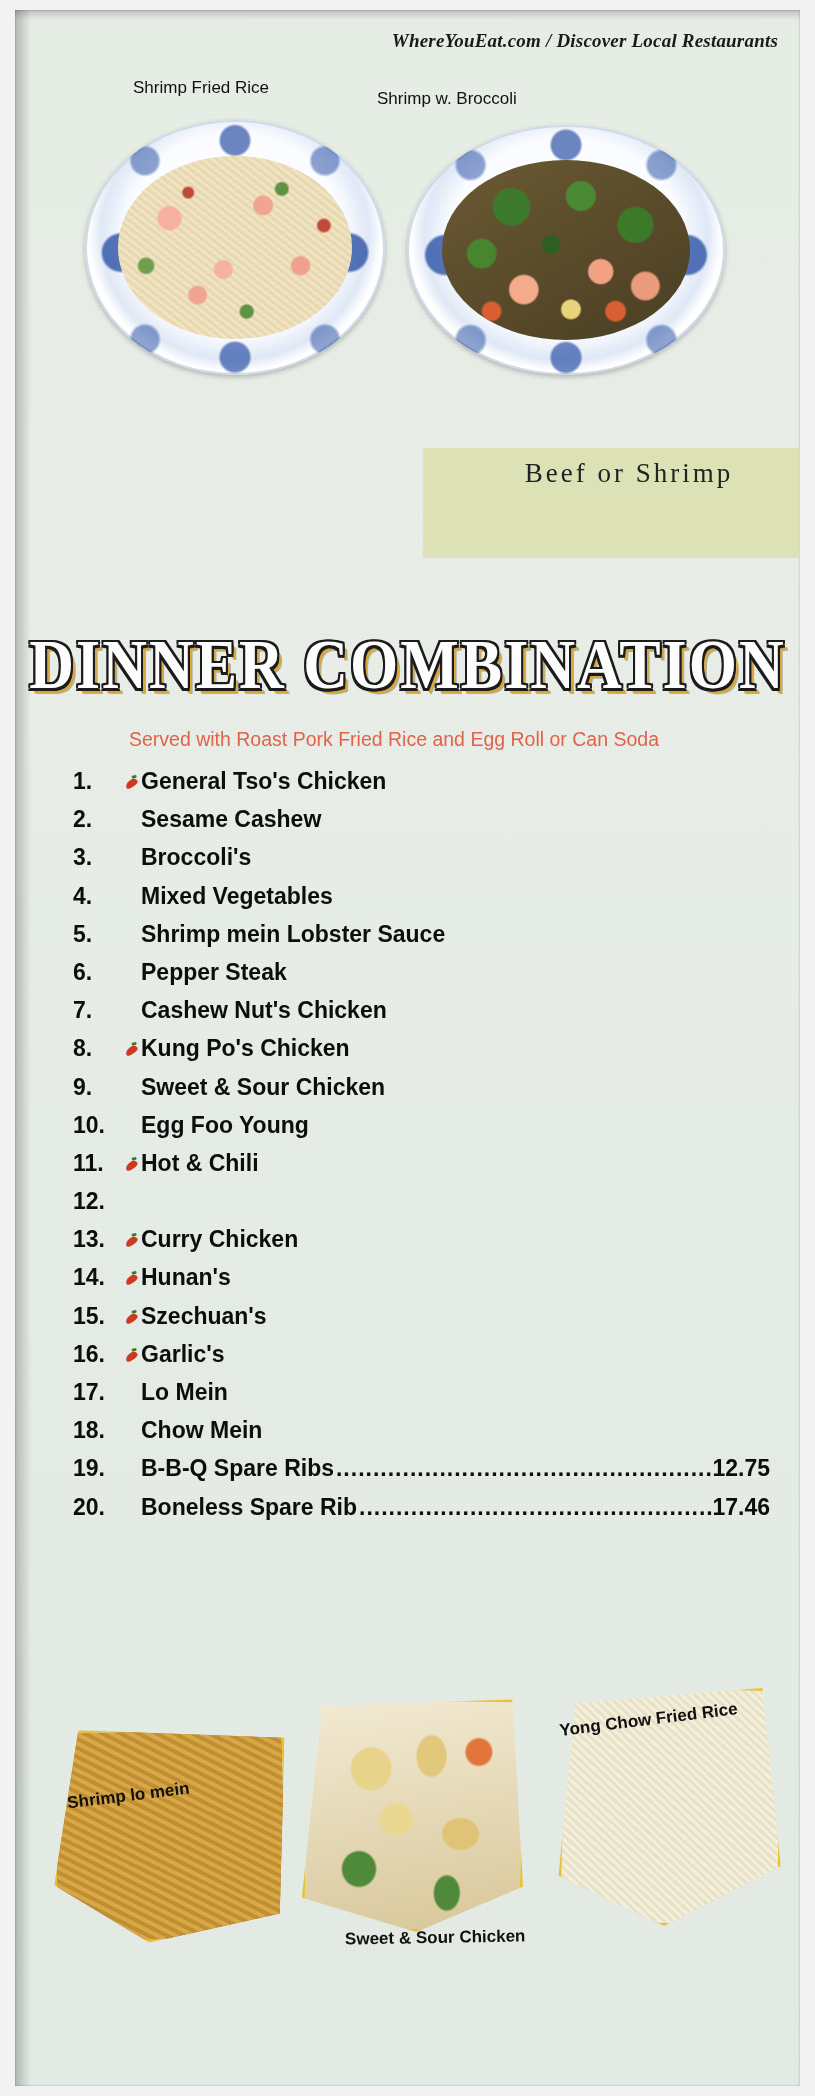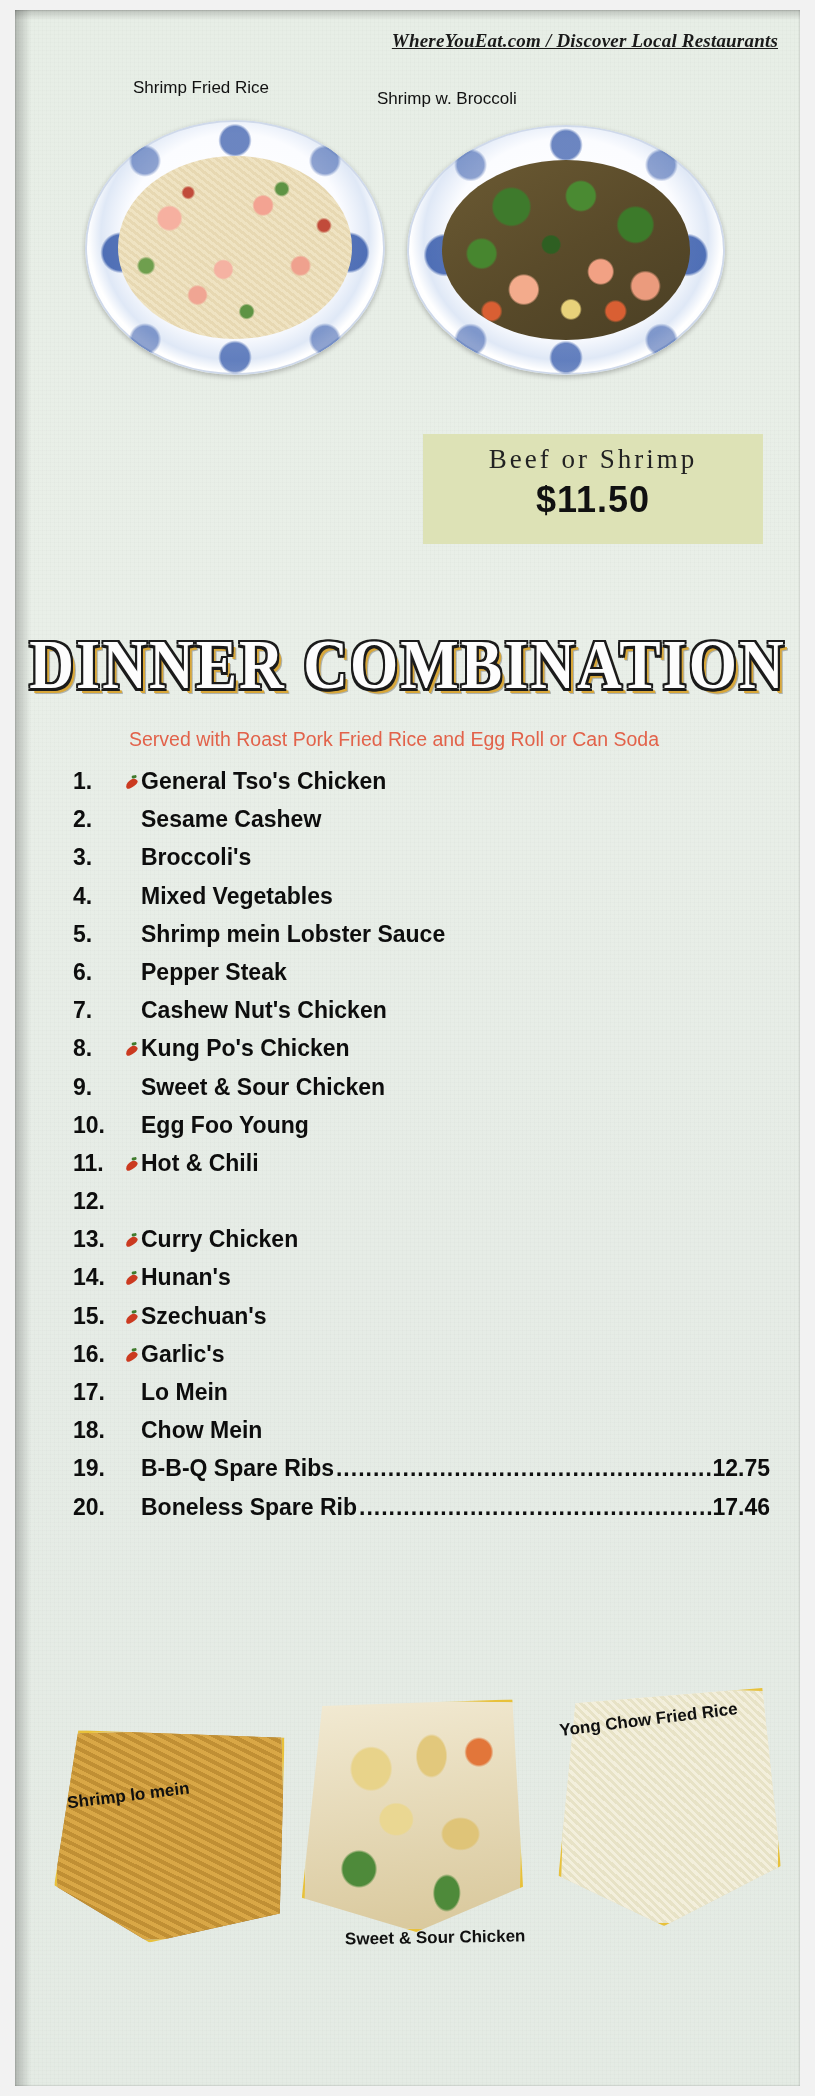--- a/index.html
+++ b/index.html
@@ -46,21 +46,20 @@
   .credit {
     position: absolute;
     top: 20px;
     right: 22px;
     font-family: "Liberation Serif", serif;
     font-style: italic;
     font-weight: bold;
     font-size: 19px;
     color: #1a1a1a;
     letter-spacing: 0.2px;
-    text-decoration: underline;
   }
 
   
   .top-caption {
     position: absolute;
     font-family: "Liberation Sans", sans-serif;
     font-size: 17px;
     color: #111;
     font-weight: 400;
   }
@@ -133,21 +132,21 @@
       linear-gradient(150deg, #6b5a33 0%, #5a4b2a 50%, #4a3f24 100%);
   }
 
   
   .price-box {
     position: absolute;
     background: #dde2b6;
     text-align: center;
   }
   #price-box-left  { left: 60px;  top: 448px; width: 325px; height: 110px; }
-  #price-box-right { left: 408px; top: 424px; width: 340px; height: 110px; }
+  #price-box-right { left: 408px; top: 438px; width: 340px; height: 110px; padding-left: 36px; }
   .price-title {
     font-family: "Liberation Serif", serif;
     font-size: 27px;
     letter-spacing: 3px;
     color: #222;
     margin-top: 10px;
   }
   .price-amount {
     font-family: "Liberation Sans", sans-serif;
     font-size: 36px;
@@ -330,21 +329,20 @@
       <div class="food"></div>
     </div>
     <div class="plate" id="plate-shrimp-broccoli" style="left:392px; top:115px; width:318px; height:250px;">
       <div class="rim"></div>
       <div class="blue-motif"></div>
       <div class="food"></div>
     </div>
 
     <div class="price-box" id="price-box-right">
       <div class="price-title">Beef or Shrimp</div>
-      <div class="price-amount">$11.50</div>
     </div>
 
     <div class="section-title">DINNER COMBINATION</div>
     <div class="section-subtitle">Served with Roast Pork Fried Rice and Egg Roll or Can Soda</div>
 
     <div class="combo-list" id="combo-list">
         <div class="combo-row">
           <span class="combo-num">1.</span>
           <span class="combo-chili"><span class="pepper"></span></span>
           <span class="combo-name">General Tso's Chicken</span>

